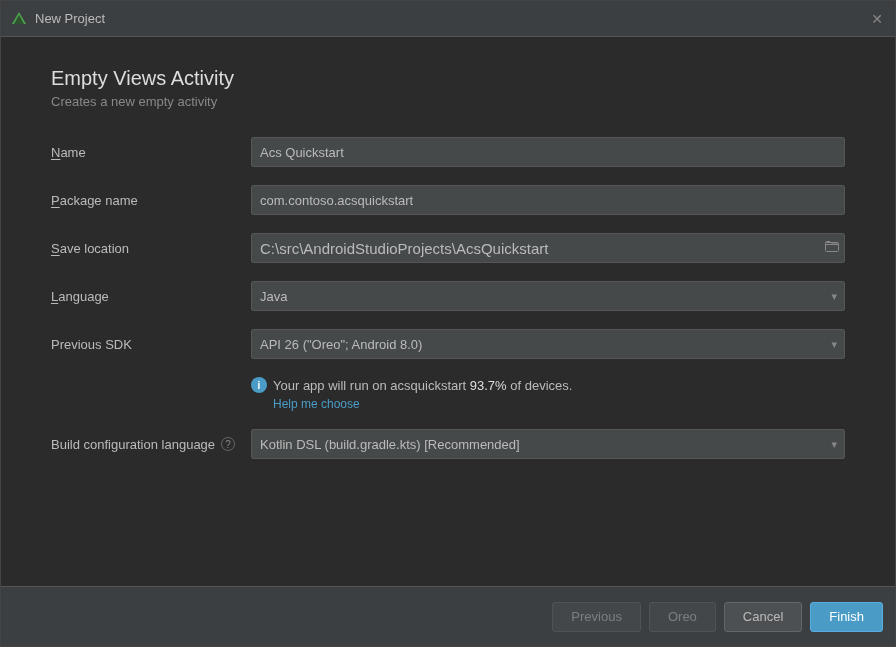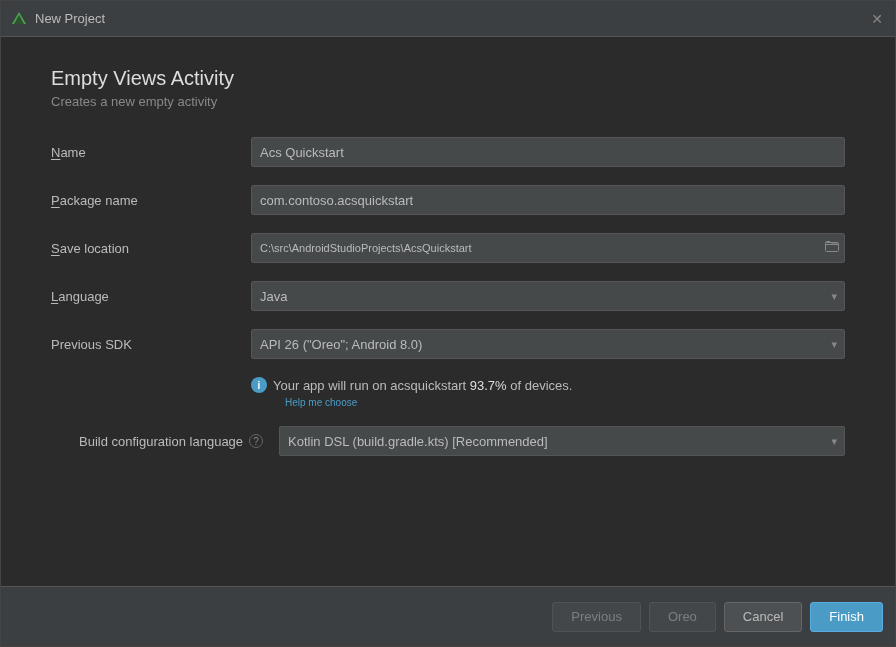--- a/index.html
+++ b/index.html
@@ -104,21 +104,21 @@
       flex: 1;
       position: relative;
     }
     .input-with-icon input {
       width: 100%;
       height: 30px;
       background: #45494a;
       border: 1px solid #555;
       color: #bbb;
       padding: 0 30px 0 8px;
-      font-size: 11px;
+      font-size: 15px;
       outline: none;
       border-radius: 2px;
     }
     .input-with-icon .folder-icon {
       position: absolute;
       right: 6px;
       top: 50%;
       transform: translateY(-50%);
       color: #888;
       font-size: 14px;
@@ -173,34 +173,33 @@
       align-items: center;
       justify-content: center;
       color: white;
       font-size: 10px;
       font-weight: bold;
       flex-shrink: 0;
     }
     .link-text {
       color: #4a9cc7;
       cursor: pointer;
-      font-size: 10px;
-      margin-left: 34px;
+      font-size: 12px;
+      margin-left: 22px;
     }
     .bold-text {
       font-weight: normal;
       color: #ddd;
     }
     .label-with-help {
       display: flex;
       align-items: center;
       gap: 6px;
       width: 200px;
       flex-shrink: 0;
-      margin-left: 28px;
     }
     .help-icon {
       width: 14px;
       height: 14px;
       border: 1px solid #666;
       border-radius: 50%;
       display: flex;
       align-items: center;
       justify-content: center;
       color: #888;

